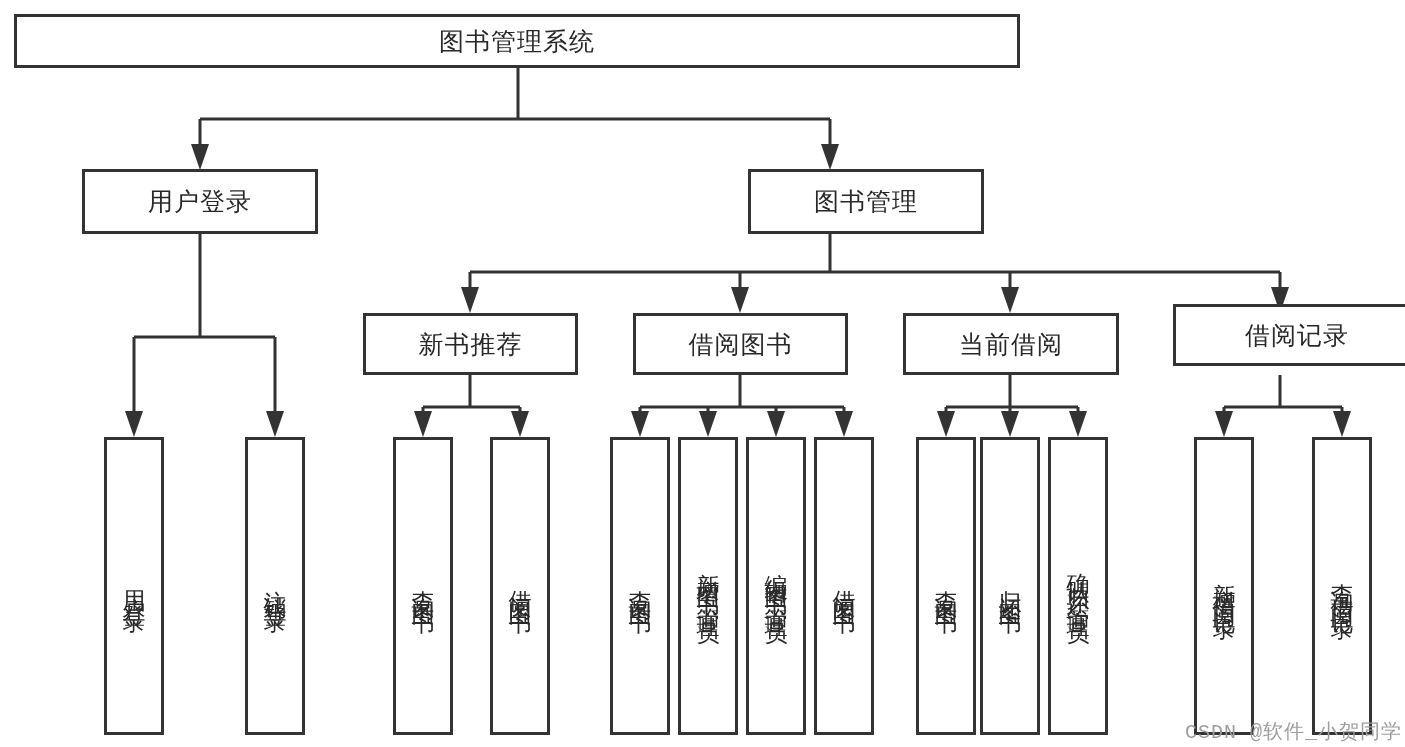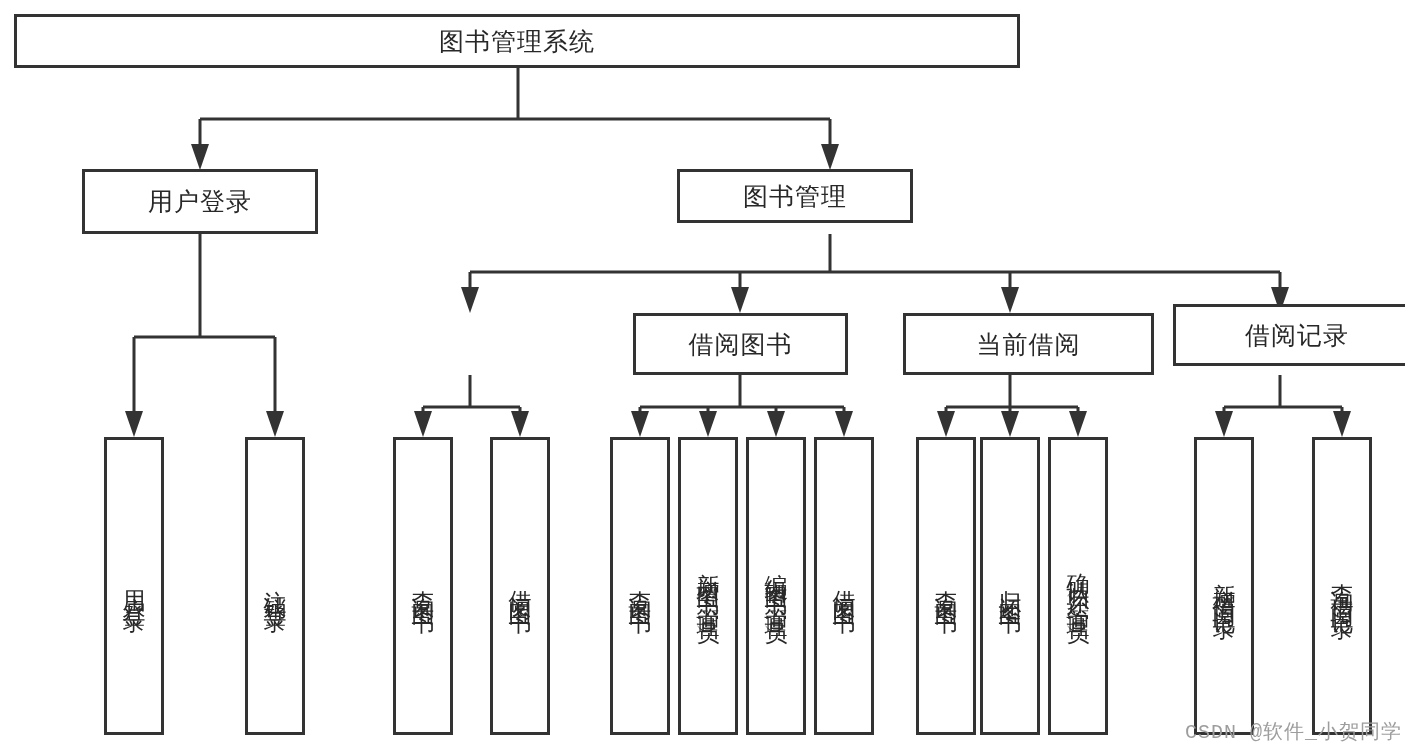--- a/index.html
+++ b/index.html
@@ -103,28 +103,31 @@
     <polygon points="1333,411 1351,411 1342,437"></polygon>
   </svg>
 
   <div class="node" style="left:14px;top:14px;width:1006px;height:54px">
     <span class="lbl">图书管理系统</span>
   </div>
 
   <div class="node" style="left:82px;top:169px;width:236px;height:65px">
     <span class="lbl">用户登录</span>
   </div>
-  <div class="node" style="left:677px;top:169px;width:236px;height:54px">
+  <div class="node" style="left:748px;top:169px;width:236px;height:65px">
     <span class="lbl">图书管理</span>
   </div>
 
+  <div class="node" style="left:363px;top:313px;width:215px;height:62px">
+    <span class="lbl">新书推荐</span>
+  </div>
   <div class="node" style="left:633px;top:313px;width:215px;height:62px">
     <span class="lbl">借阅图书</span>
   </div>
-  <div class="node" style="left:903px;top:313px;width:251px;height:62px">
+  <div class="node" style="left:903px;top:313px;width:216px;height:62px">
     <span class="lbl">当前借阅</span>
   </div>
   <div class="node" style="left:1173px;top:304px;width:248px;height:62px">
     <span class="lbl">借阅记录</span>
   </div>
 
   <div class="node leaf" style="left:104px;top:437px;width:60px;height:298px">
     <span class="lbl">用户登录</span>
   </div>
   <div class="node leaf" style="left:245px;top:437px;width:60px;height:298px">

